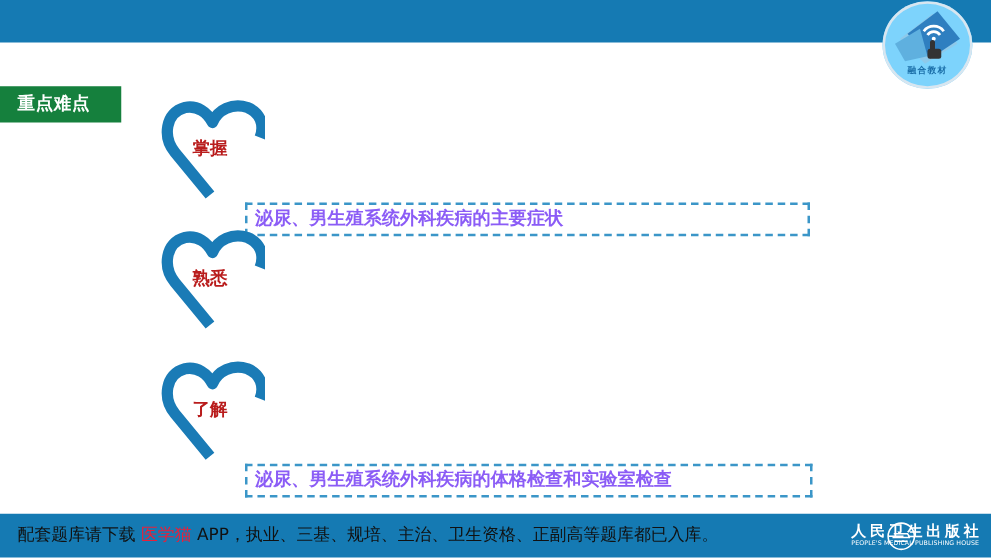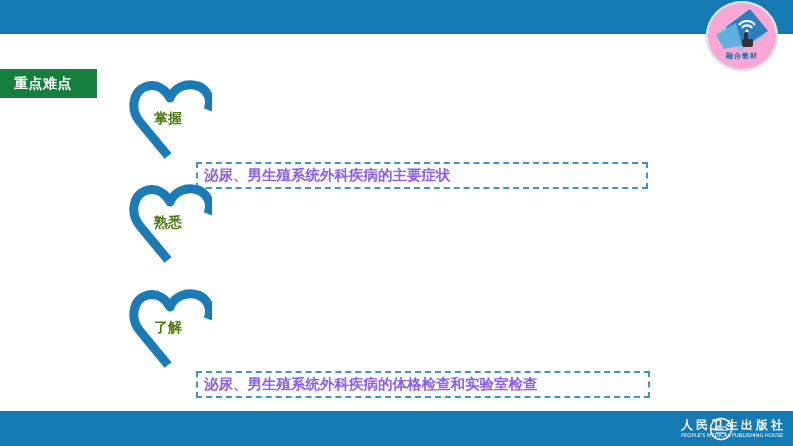--- a/index.html
+++ b/index.html
@@ -7,39 +7,39 @@
     width: 793px; height: 446px; position: relative; overflow: hidden;
     background: #ffffff;
     font-family: "DejaVu Sans", "Liberation Sans", sans-serif;
   }
   .topbar {
     position: absolute; left: 0; top: 0; width: 793px; height: 34px;
     background: #157ab3;
   }
   .logo {
     position: absolute; left: 706px; top: 1px; width: 72px; height: 70px;
-    border-radius: 50%; background: #f9a8d4;
+    border-radius: 50%; background: #7dd3fc;
     box-shadow: 0 0 0 2px #d8e6f0 inset;
   }
   .logo svg { position: absolute; left: 0; top: 0; }
   .logo-text {
     position: absolute; left: 0; top: 50px; width: 72px; text-align: center;
     font-size: 7px; font-weight: bold; color: #1a6ea8; letter-spacing: 1px;
   }
   .tag {
     position: absolute; left: 0; top: 69px; width: 97px; height: 29px;
     background: #15803d; color: #ffffff; font-weight: bold; font-size: 14px;
     line-height: 29px; padding-left: 14px; box-sizing: border-box;
     letter-spacing: 0.5px;
   }
   .item { position: absolute; left: 128px; width: 530px; height: 95px; }
   .heart { position: absolute; left: 0; top: 0; }
   .heart-label {
     position: absolute; left: 26px; top: 34px;
-    font-size: 14px; font-weight: bold; color: #4d7c0f;
+    font-size: 14px; font-weight: bold; color: #b91c1c;
   }
   .box {
     position: absolute; left: 68px; top: 45px; width: 452px; height: 27px;
     border: 2px dashed #3b96c8; box-sizing: border-box;
     font-size: 14.5px; font-weight: bold; color: #8b5cf6;
     line-height: 23px; padding-left: 6px; white-space: nowrap; margin-top: 41px;
   }
   .footer {
     position: absolute; left: 0; top: 411px; width: 793px; height: 35px;
     background: #157ab3;
@@ -97,20 +97,23 @@
 
 <div class="item" style="top:285px;">
   <svg class="heart" width="84" height="88" viewBox="0 0 84 88">
     <path d="M40 80 L12 46 C2 34 4 14 20 10 C30 8 38 14 42 22 C46 12 58 6 70 10 C80 14 84 24 80 34" stroke="#1a7bb6" stroke-width="9" fill="none" stroke-linecap="butt" stroke-linejoin="round"></path>
   </svg>
   <div class="heart-label">了解</div>
   <div class="box" style="width:454px;">泌尿、男生殖系统外科疾病的体格检查和实验室检查</div>
 </div>
 
 <div class="footer">
+  <div class="footer-text">
+    <span>配套题库请下载 </span><span class="brand">医学猫</span><span> APP，执业、三基、规培、主治、卫生资格、正副高等题库都已入库。</span>
+  </div>
   <div class="publisher">
     <svg width="24" height="24" viewBox="0 0 24 24">
       <circle cx="12" cy="12" r="10.5" stroke="#fff" stroke-width="1.3" fill="none"></circle>
       <path d="M5 13 L19 13 M6 10 L17 10 L19 13 M7 16 L17 16" stroke="#fff" stroke-width="1.2" fill="none"></path>
     </svg>
     <div class="pub-cn">人民卫生出版社</div>
     <div class="pub-en">PEOPLE'S MEDICAL PUBLISHING HOUSE</div>
   </div>
 </div>
 

